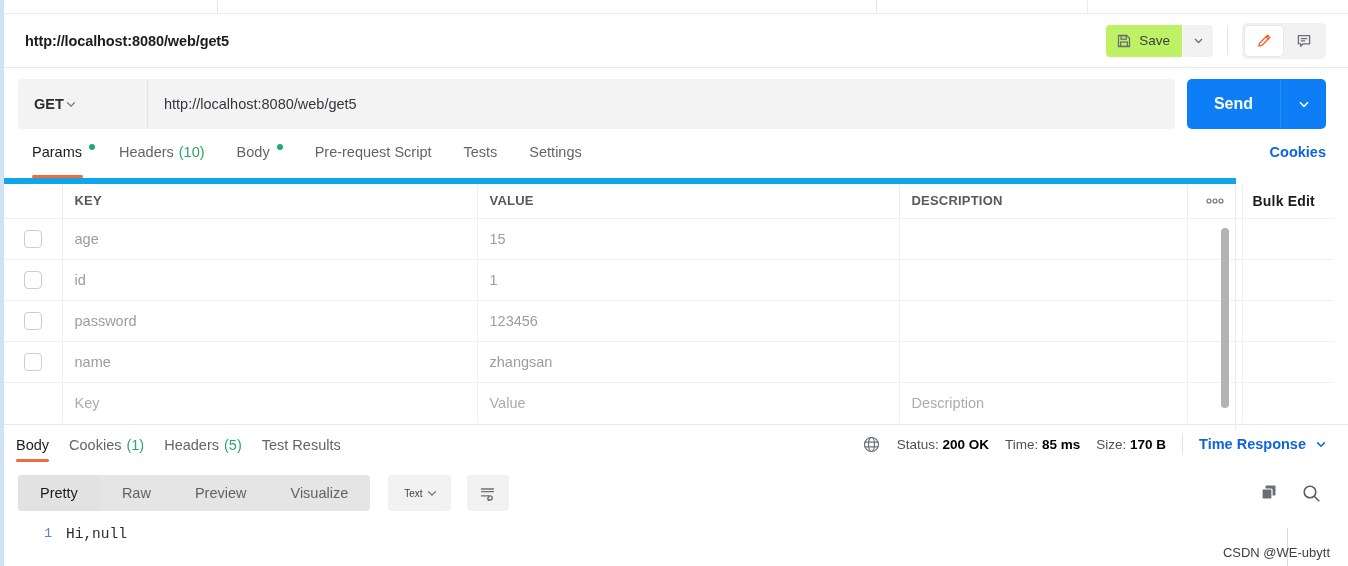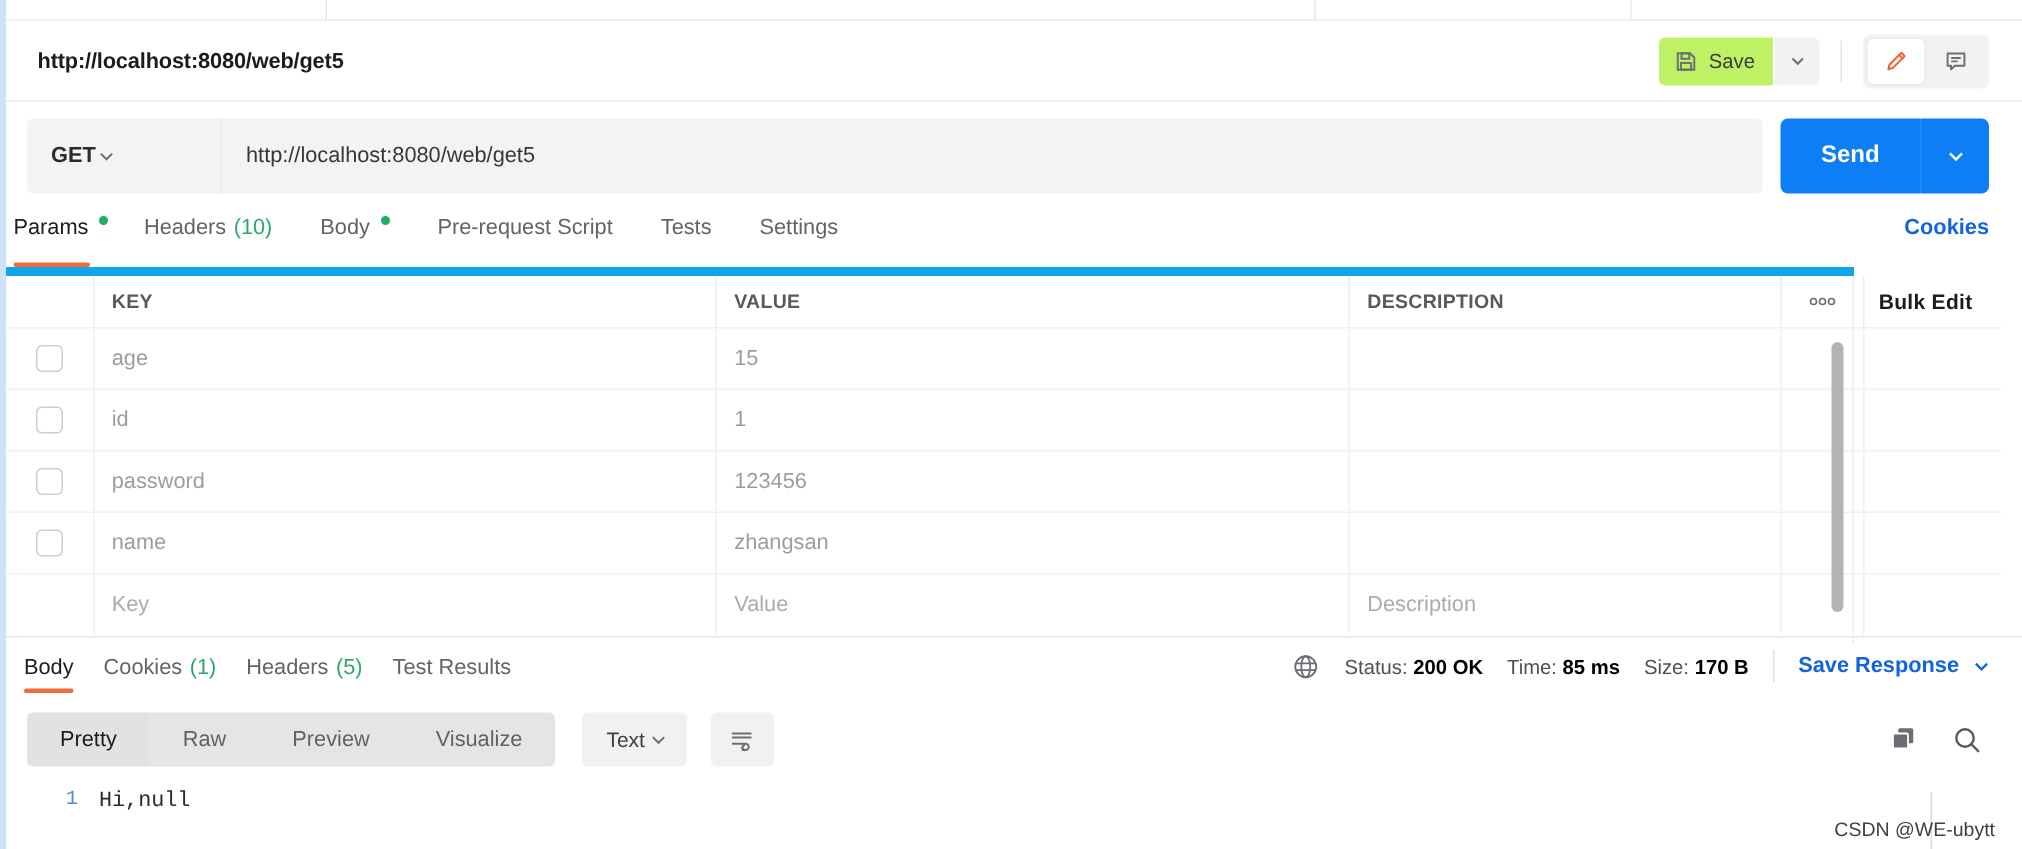--- a/index.html
+++ b/index.html
@@ -111,21 +111,21 @@
   .send-caret {
     height: 50px; width: 46px;
     background: #0d7ef5; border: none; border-radius: 0 5px 5px 0;
     border-left: 1px solid #2b8bf6;
     display: flex; align-items: center; justify-content: center; cursor: pointer;
   }
 
   
   .req-tabs {
     position: absolute; left: 0; top: 140px; width: 1344px; height: 38px;
-    display: flex; align-items: flex-start; padding-left: 5px;
+    display: flex; align-items: flex-start; padding-left: 28px;
   }
   .rtab {
     position: relative;
     height: 38px; padding: 0 14px 0 0; margin-right: 18px;
     display: flex; align-items: flex-start; padding-top: 4px;
     font-size: 14.5px; color: #61656b; cursor: pointer; white-space: nowrap;
   }
   .rtab:first-child { padding-right: 6px; }
   .rtab.active { color: #1c1c1c; }
   .rtab.active::after {
@@ -236,21 +236,21 @@
     height: 36px; padding: 0 22px;
     display: flex; align-items: center; justify-content: center;
     font-size: 14.5px; color: #5f6369; cursor: pointer; border: none;
     background: transparent; font-family: "Liberation Sans", sans-serif;
   }
   .seg-item.active { background: #e2e2e2; color: #1c1c1c; }
   .type-sel {
     margin-left: 18px; height: 36px; padding: 0 12px 0 16px;
     background: #f1f1f1; border-radius: 4px;
     display: flex; align-items: center; gap: 2px;
-    font-size: 14px; color: #3c3f44; cursor: pointer;
+    font-size: 10px; color: #3c3f44; cursor: pointer;
   }
   .wrap-btn {
     margin-left: 16px; width: 42px; height: 36px;
     background: #f1f1f1; border-radius: 4px; border: none;
     display: flex; align-items: center; justify-content: center; cursor: pointer;
   }
   .resp-tools-right {
     margin-left: auto; display: flex; align-items: center;
     gap: 22px; padding-right: 26px;
   }
@@ -493,21 +493,21 @@
       <span class="meta-item">
         <span>Time:</span>
         <span class="meta-val">85 ms</span>
       </span>
       <span class="meta-item">
         <span>Size:</span>
         <span class="meta-val">170 B</span>
       </span>
       <span class="meta-div"></span>
       <span class="save-resp">
-        <span>Save Response</span>
+        <span>Time Response</span>
         <span>
           <svg width="14" height="14" viewBox="0 0 14 14" fill="none" stroke="#1263e0" stroke-width="1.5">
             <path d="M3.2 5.4L7 9.2l3.8-3.8"></path>
           </svg>
         </span>
       </span>
     </div>
   </div>
 
   <div class="resp-toolbar">

